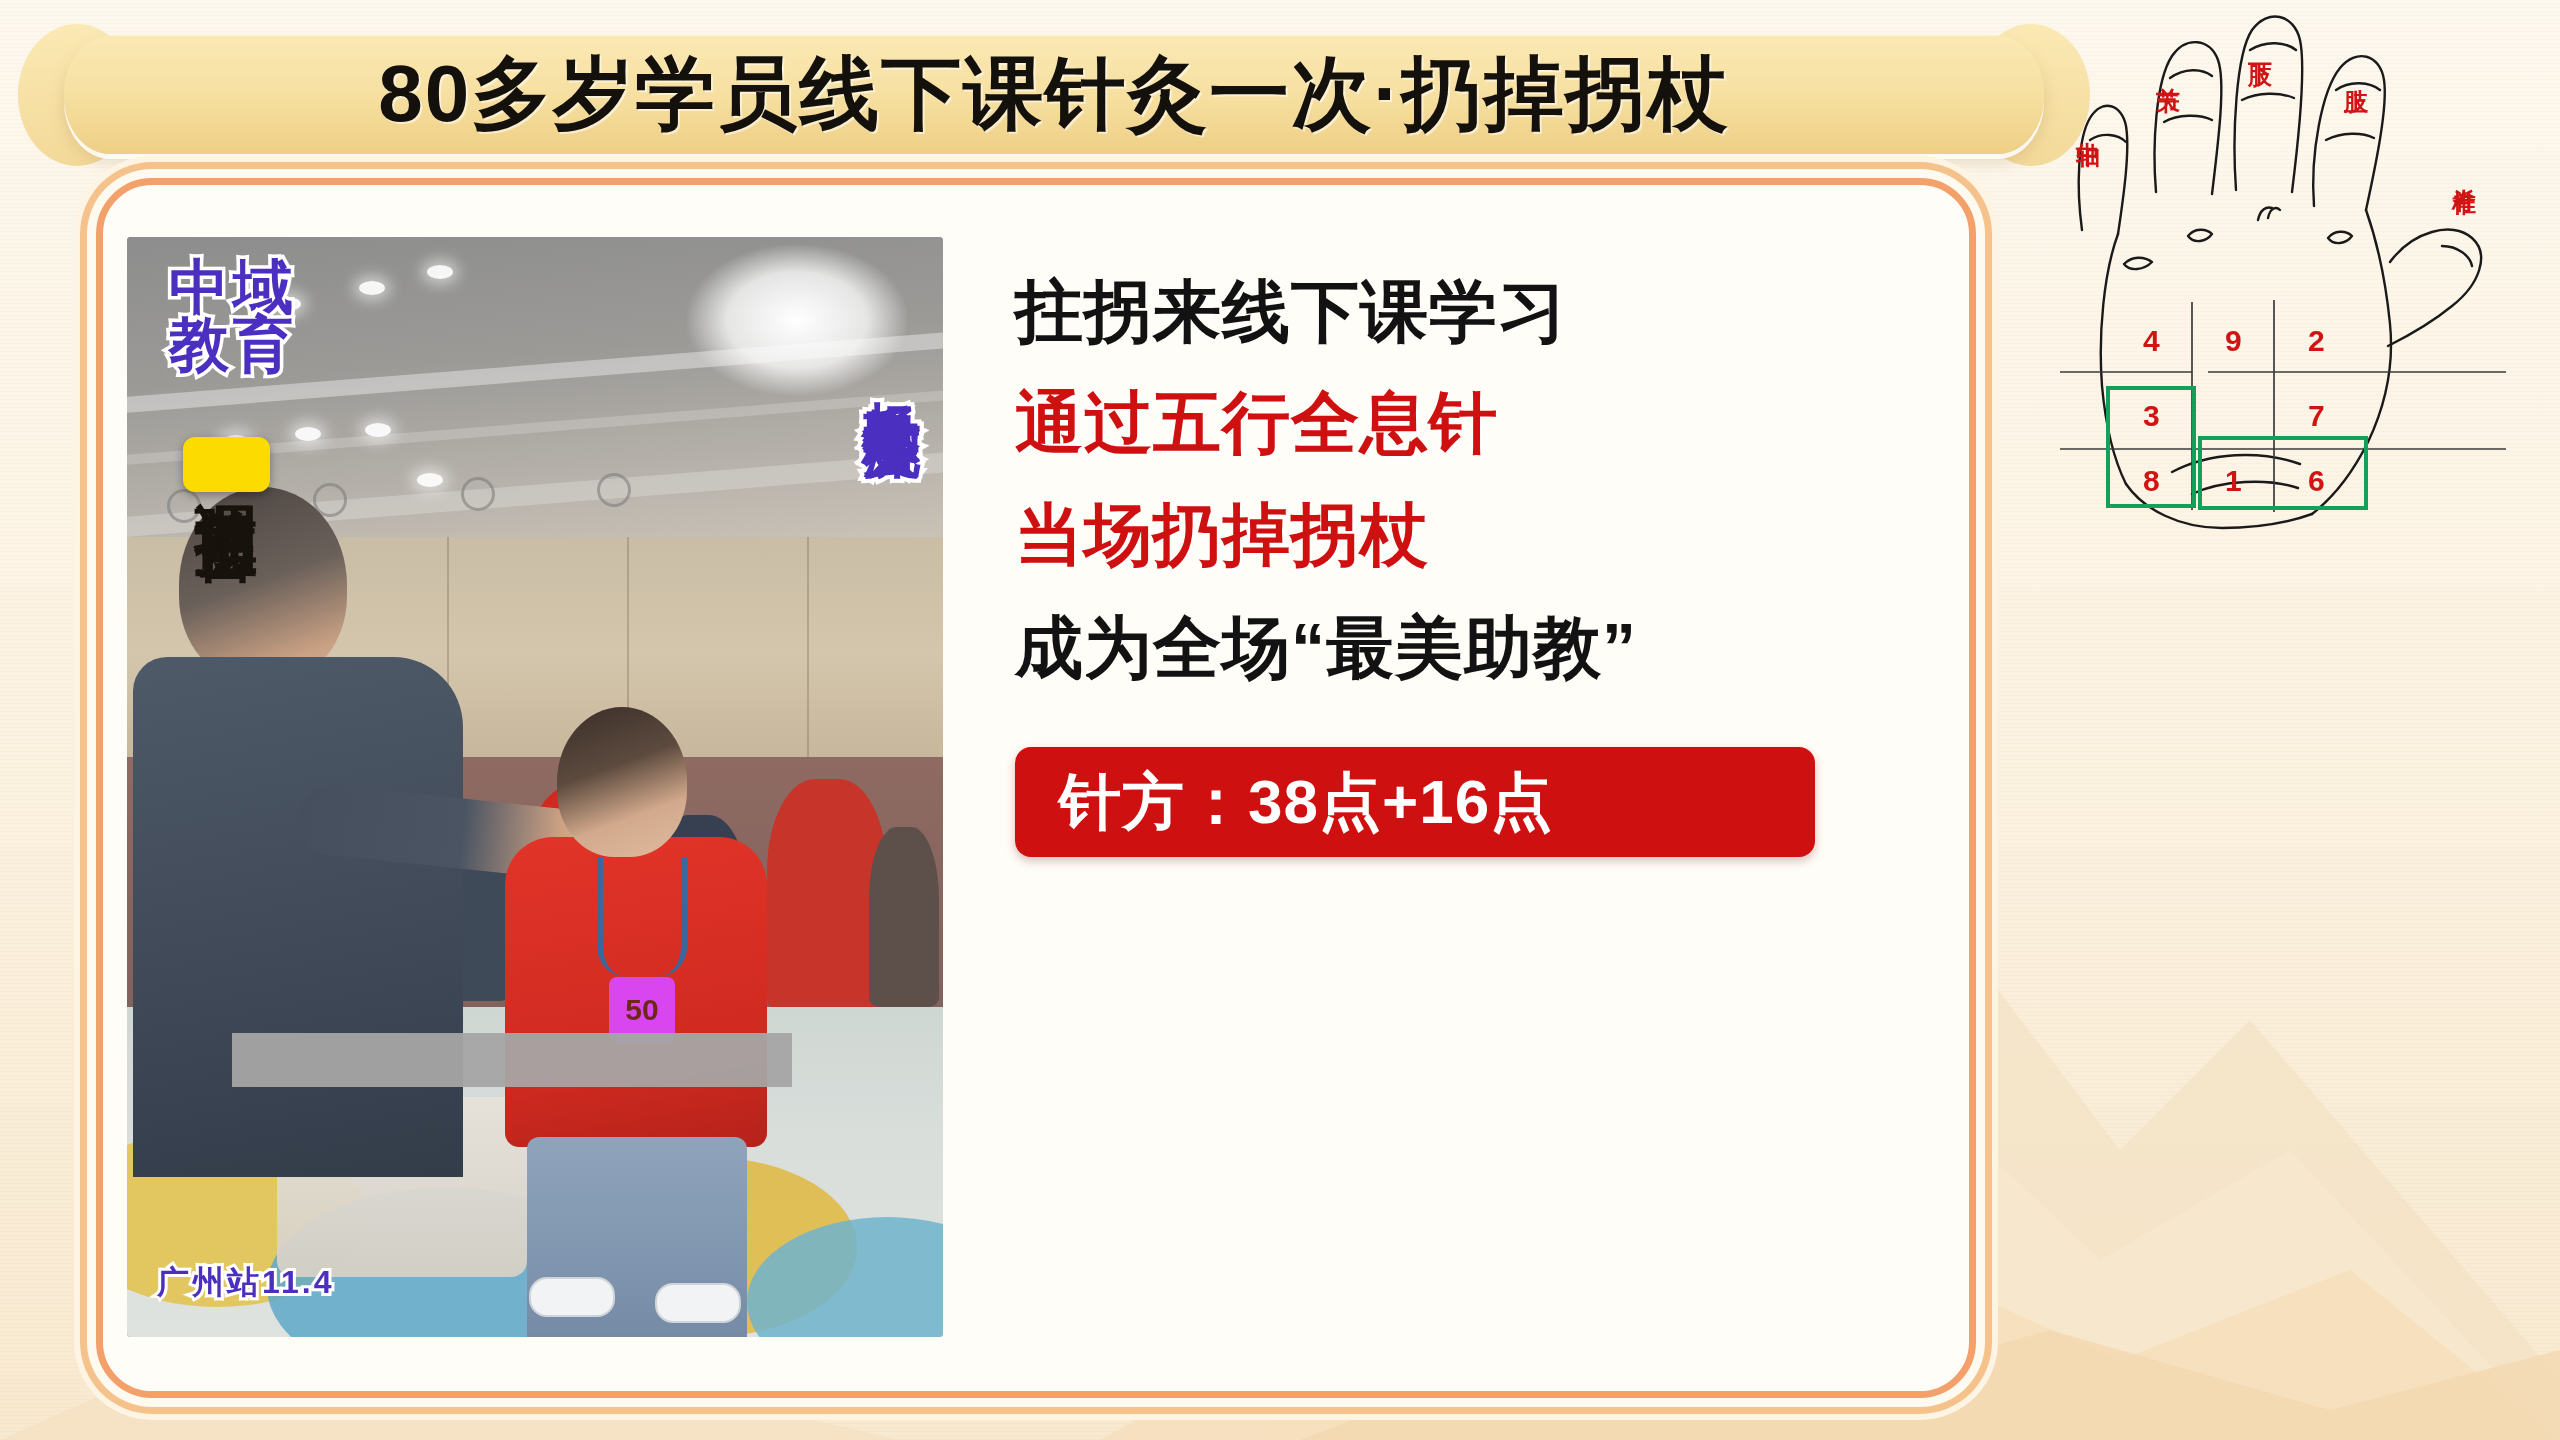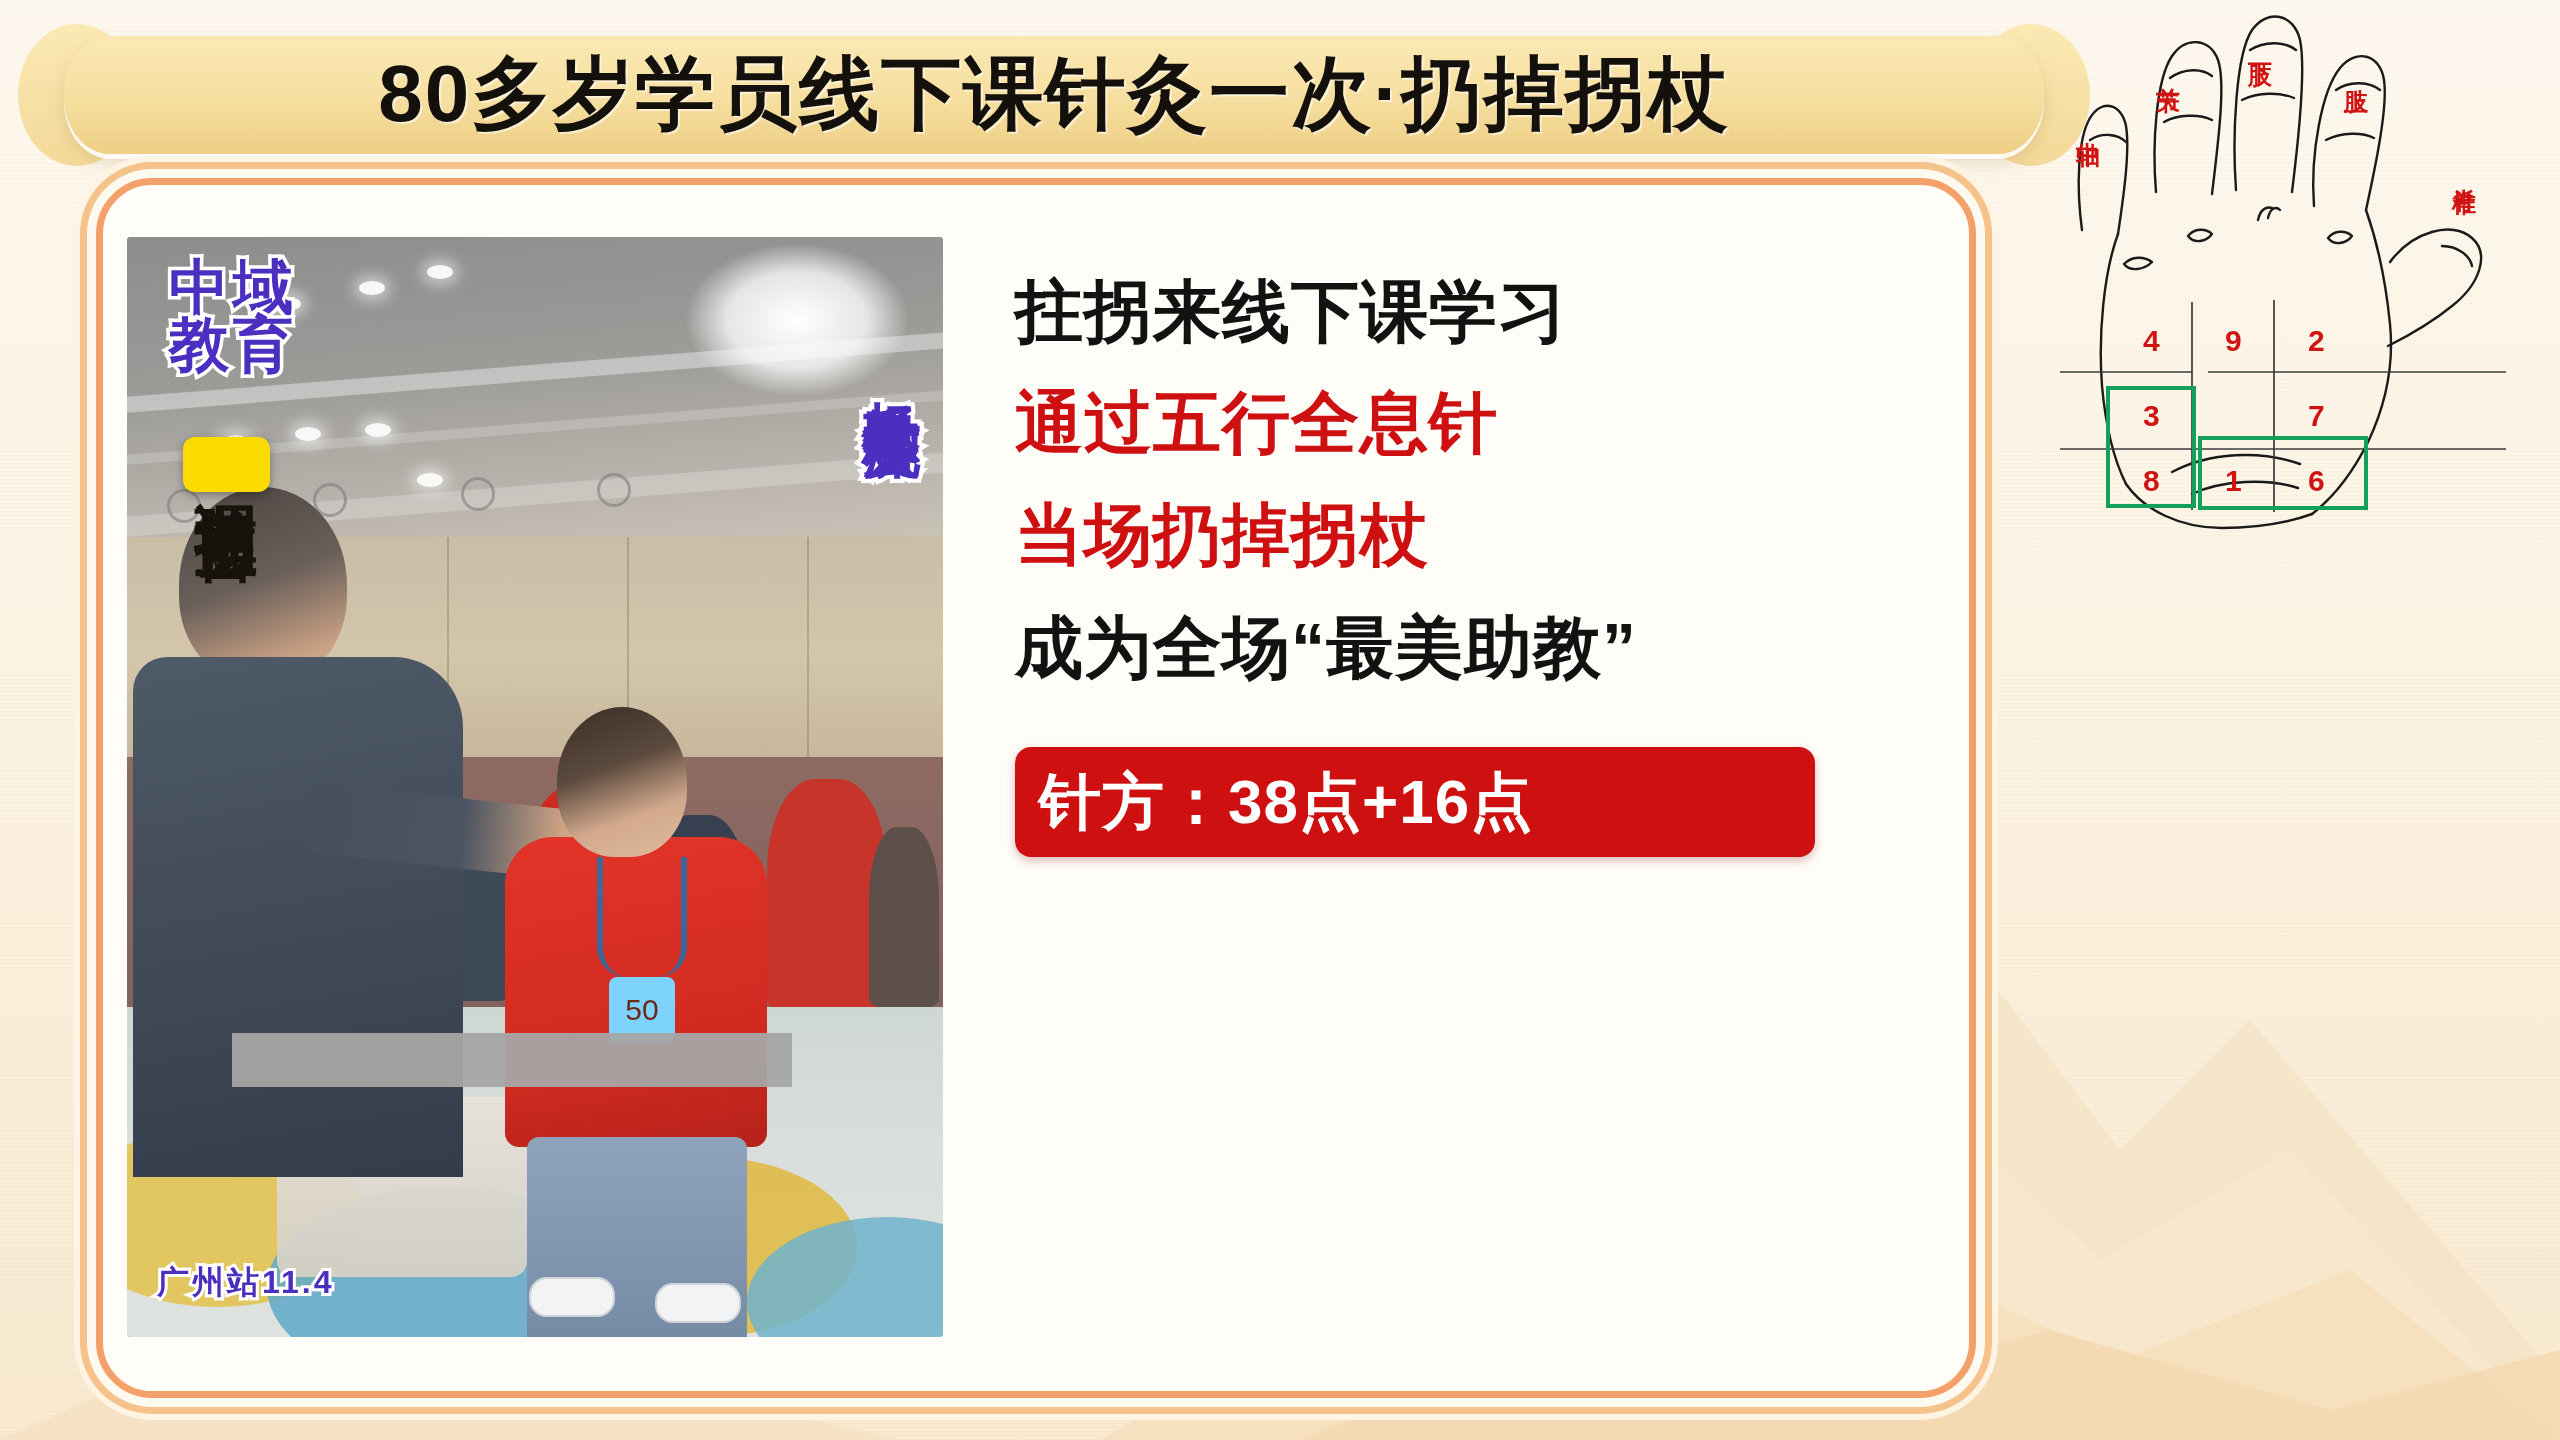--- a/index.html
+++ b/index.html
@@ -158,22 +158,22 @@
     position:absolute; left:400px; top:900px; width:220px; height:240px;
     background:linear-gradient(180deg,#8fa3bb 0%,#7d93ad 60%,#6e84a0 100%);
     border-radius:12px;
   }
   .p-shoe{
     position:absolute; width:86px; height:40px; border-radius:18px;
     background:#f1f3f4; border:2px solid #cfd4d8;
   }
   .p-badge{
     position:absolute; left:482px; top:740px; width:66px; height:66px;
-    border-radius:8px; background:#7dd3fc; color:#6b2a18;
-    font-size:30px; font-weight:normal; display:flex; align-items:center; justify-content:center;
+    border-radius:8px; background:#d946ef; color:#6b2a18;
+    font-size:30px; font-weight:bold; display:flex; align-items:center; justify-content:center;
   }
   .p-lanyard{
     position:absolute; left:470px; top:620px; width:90px; height:120px;
     border-left:6px solid #2b6ea8; border-right:6px solid #2b6ea8;
     border-radius:0 0 30px 30px; opacity:.9;
   }
   .p-bg-person{
     position:absolute; border-radius:40% 40% 10px 10px;
   }
   .p-chairs{
@@ -232,21 +232,21 @@
   .line.red{
     color:#cf1010;
     text-shadow:2px 2px 0 rgba(255,255,255,.9);
     font-family:Liberation Serif, serif;
   }
   .badge{
     margin-top:22px;
     width:800px; height:110px;
     background:#cf1010; border-radius:16px;
     display:flex; align-items:center;
-    padding-left:24px;
+    padding-left:44px;
     box-shadow:0 4px 10px rgba(130,20,20,.28);
   }
   .badge span{
     color:#ffffff; font-size:62px; font-weight:bold; letter-spacing:1px;
     white-space:nowrap;
   }
   
   .hand{
     position:absolute; right:0px; top:-6px; width:500px; height:660px;
   }

